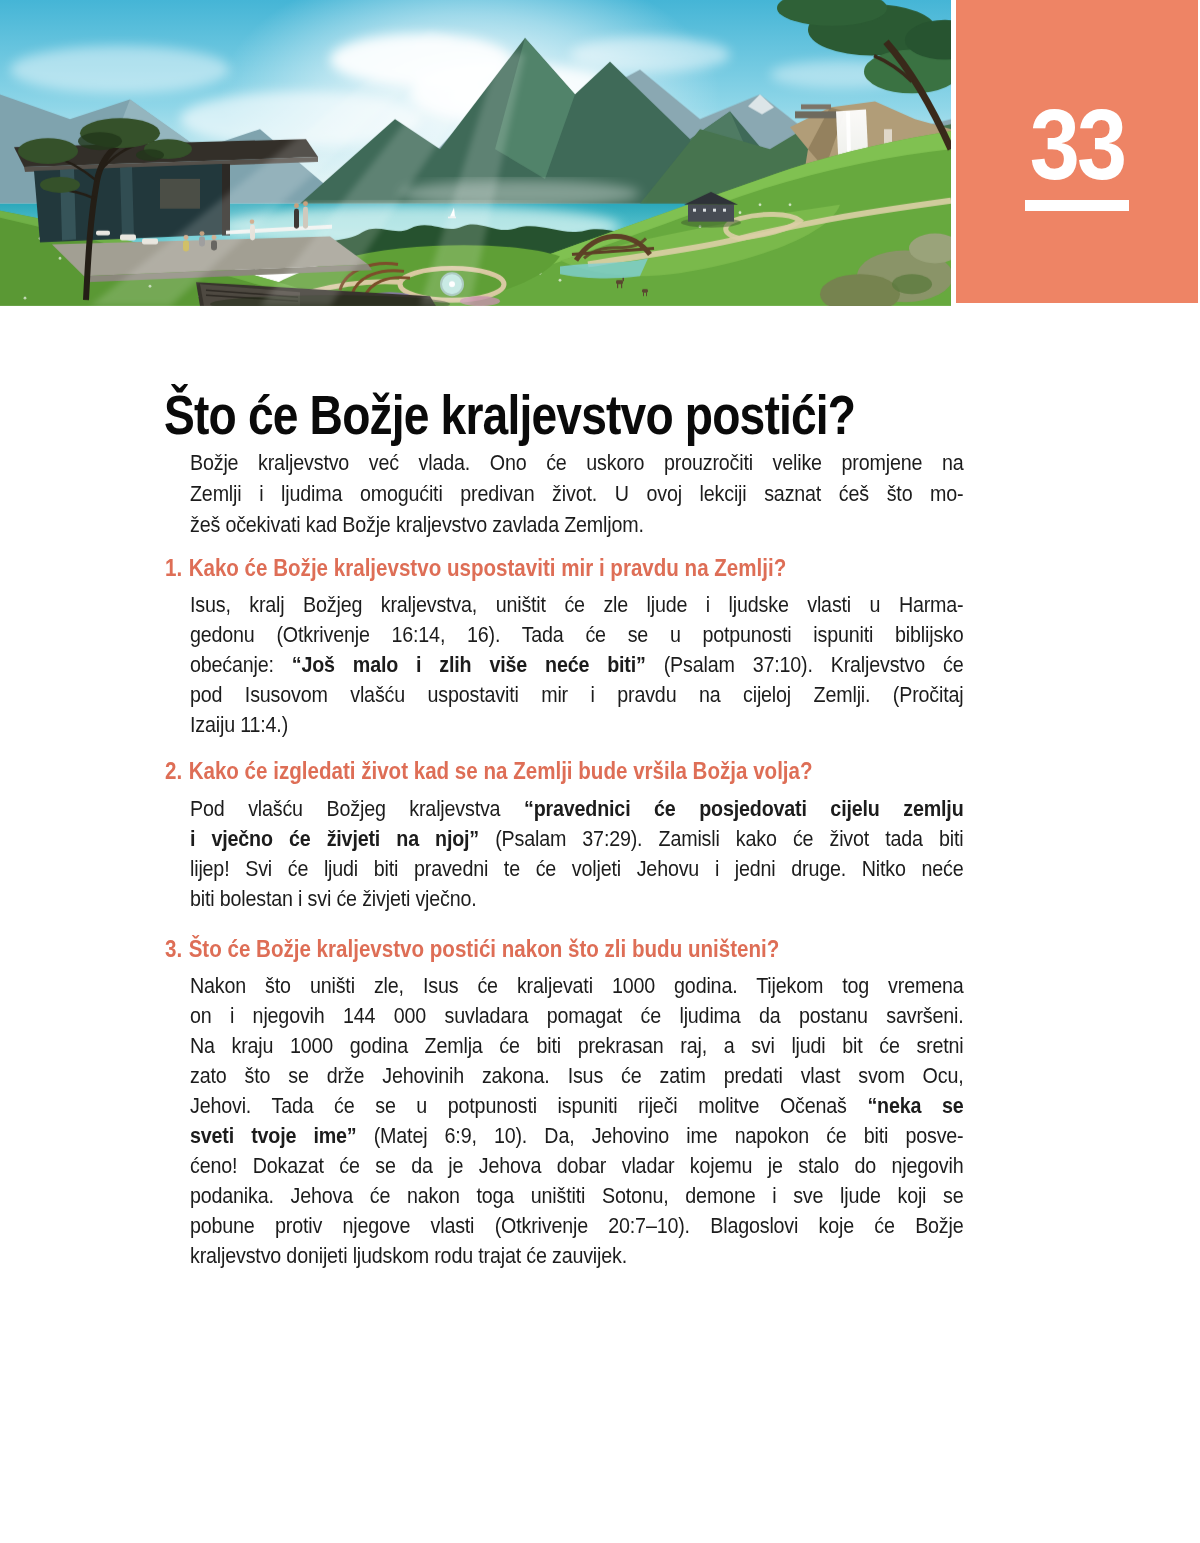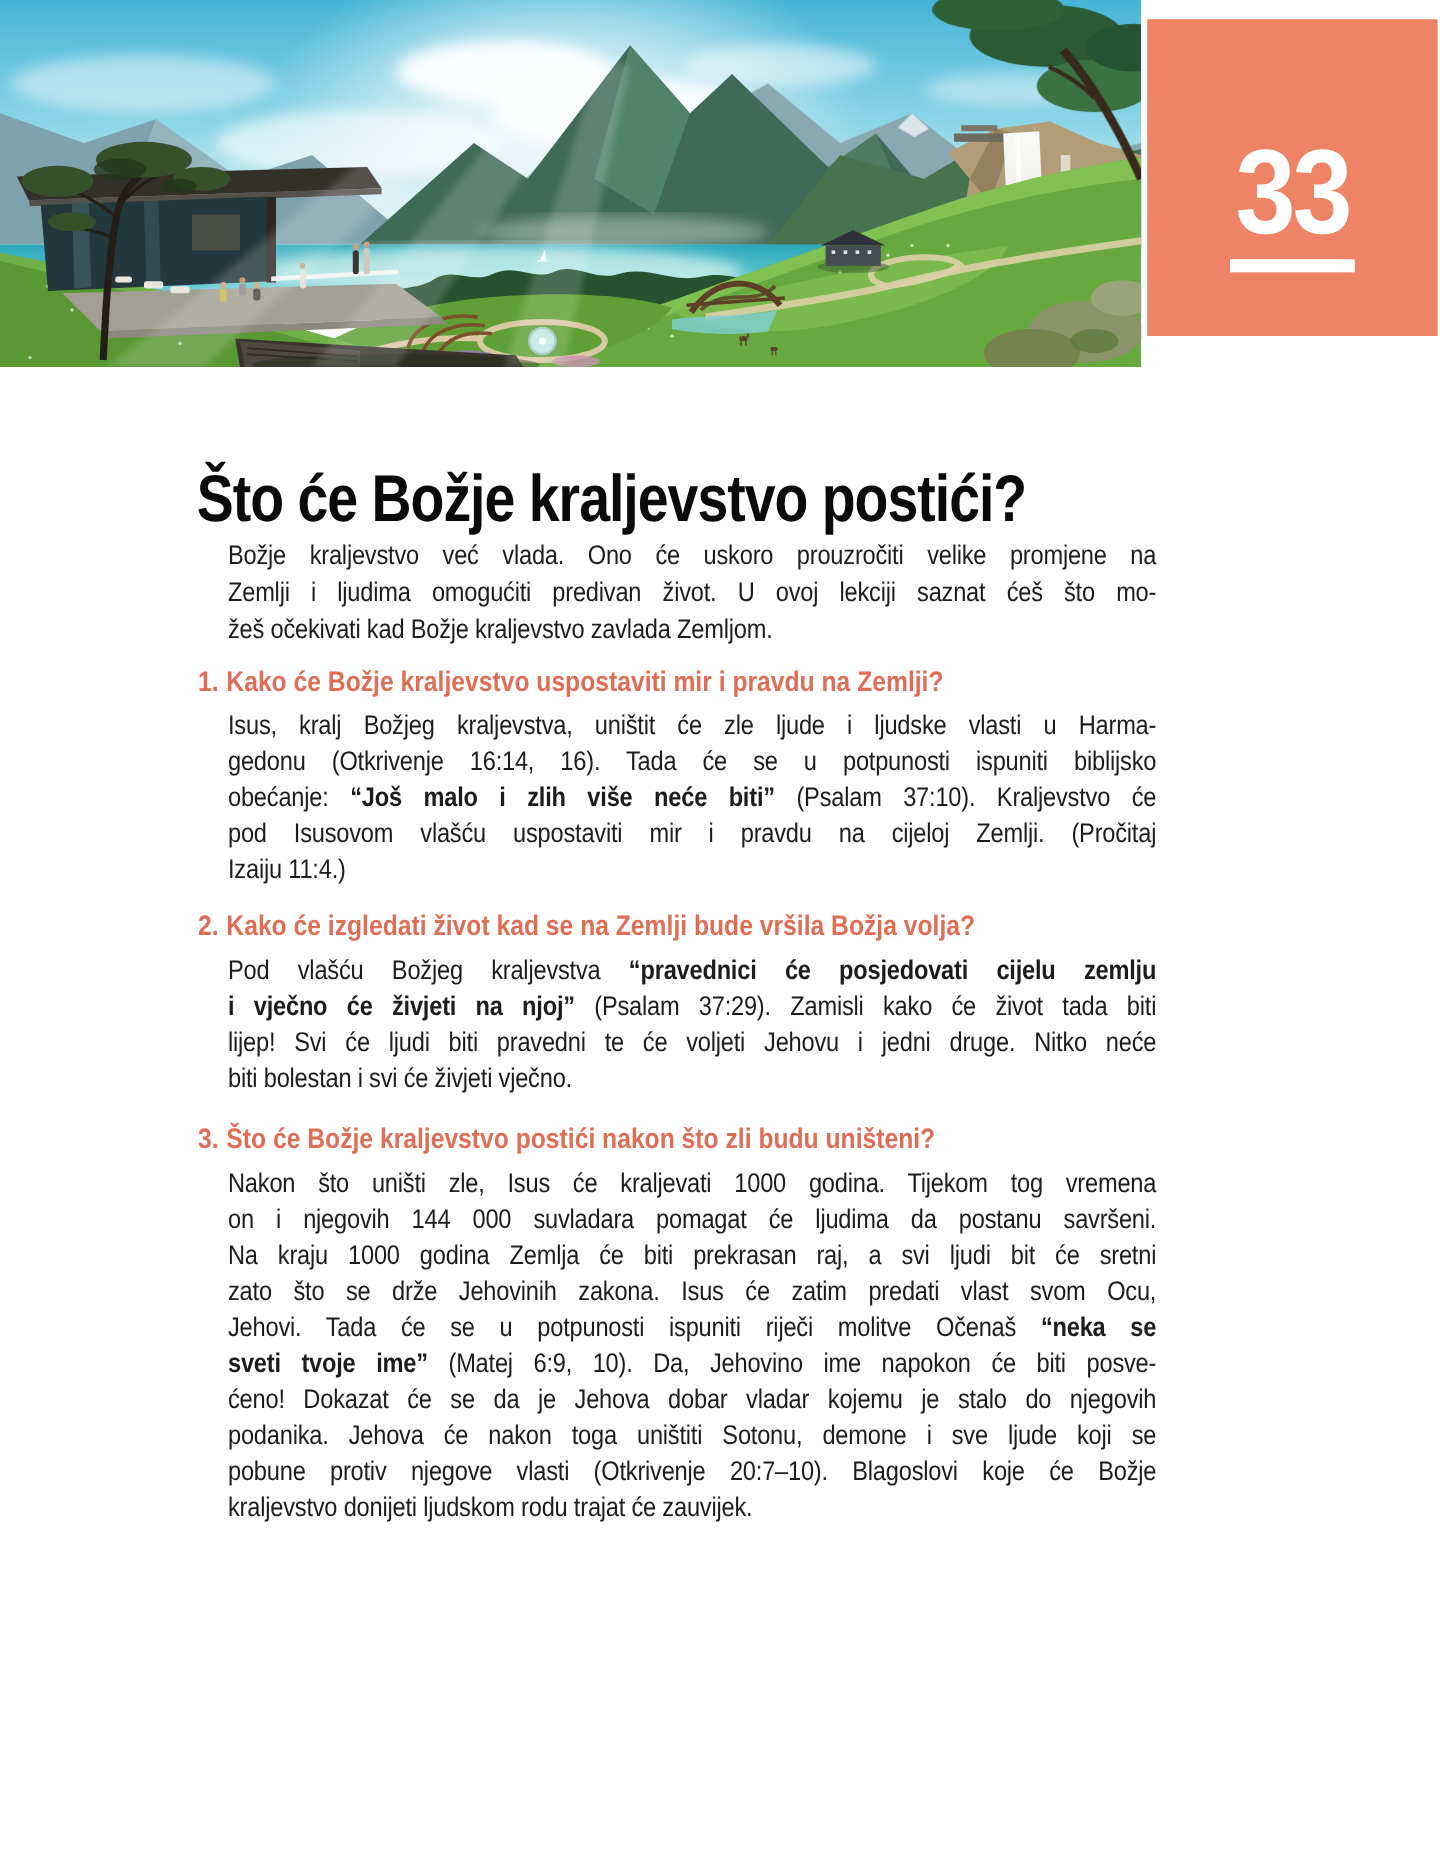--- a/index.html
+++ b/index.html
@@ -14,21 +14,21 @@
     position:relative;
     width:1200px;height:1543px;
     background:#ffffff;
     overflow:hidden;
     font-family:"Liberation Sans",sans-serif;
     color:var(--text);
   }
   
   .photo{position:absolute;left:0;top:0;width:951px;height:306px;display:block;}
   .badge{
-    position:absolute;left:956px;top:16px;width:242px;height:264px;
+    position:absolute;left:956px;top:0;width:242px;height:303px;
     background:var(--accent_block);
   }
   .badge-num{
     position:absolute;left:0;top:94px;width:100%;
     text-align:center;
     font-size:100px;line-height:100px;font-weight:700;
     color:#ffffff;letter-spacing:-3px;
     transform:scaleX(.9);transform-origin:50% 0;
   }
   .badge-bar{

